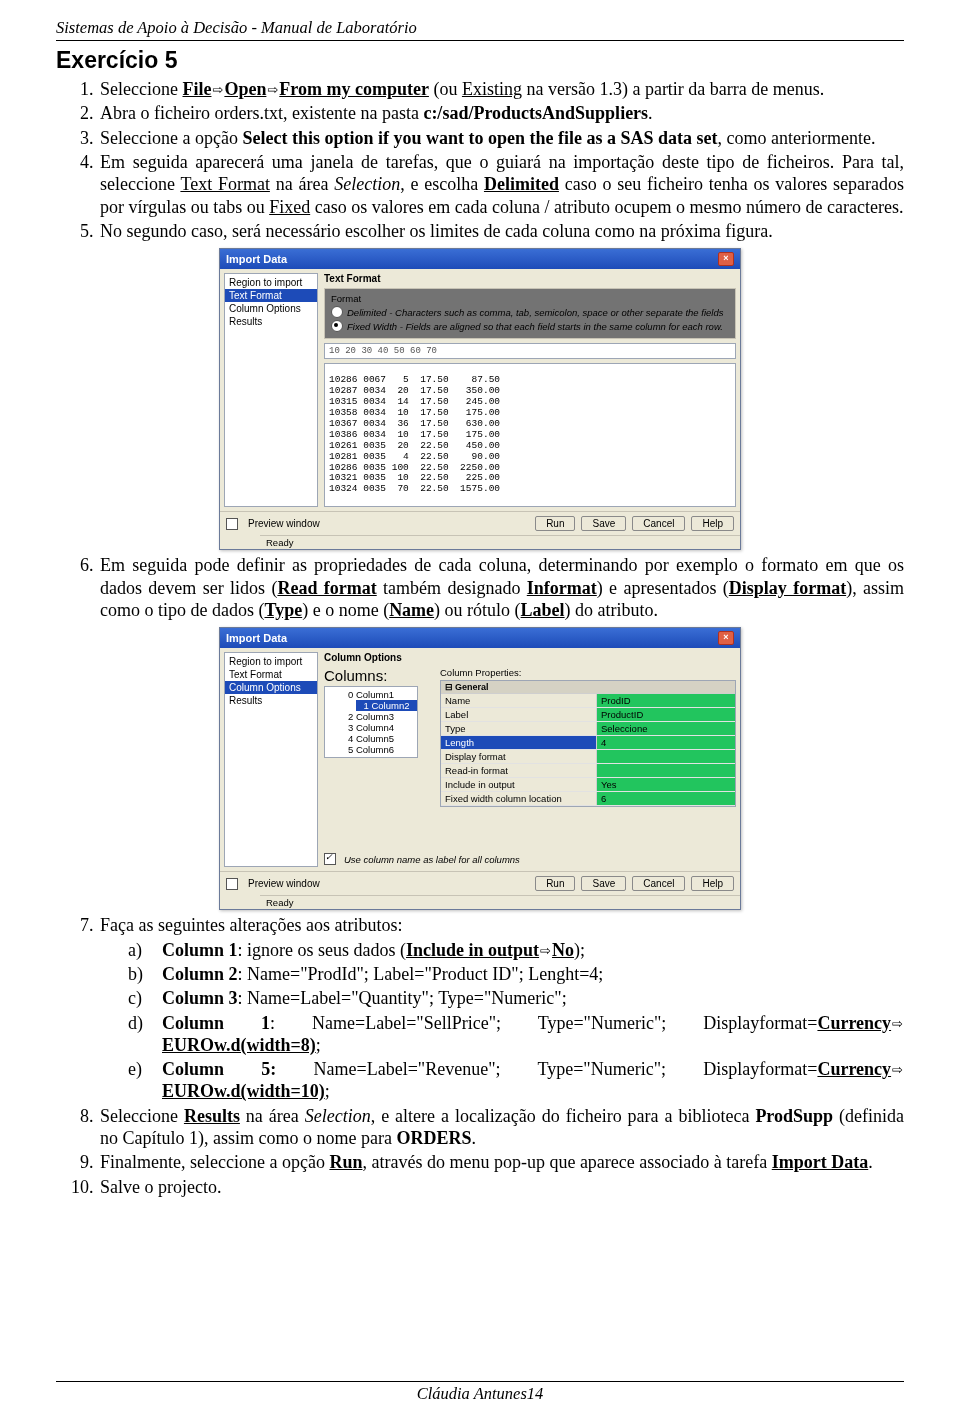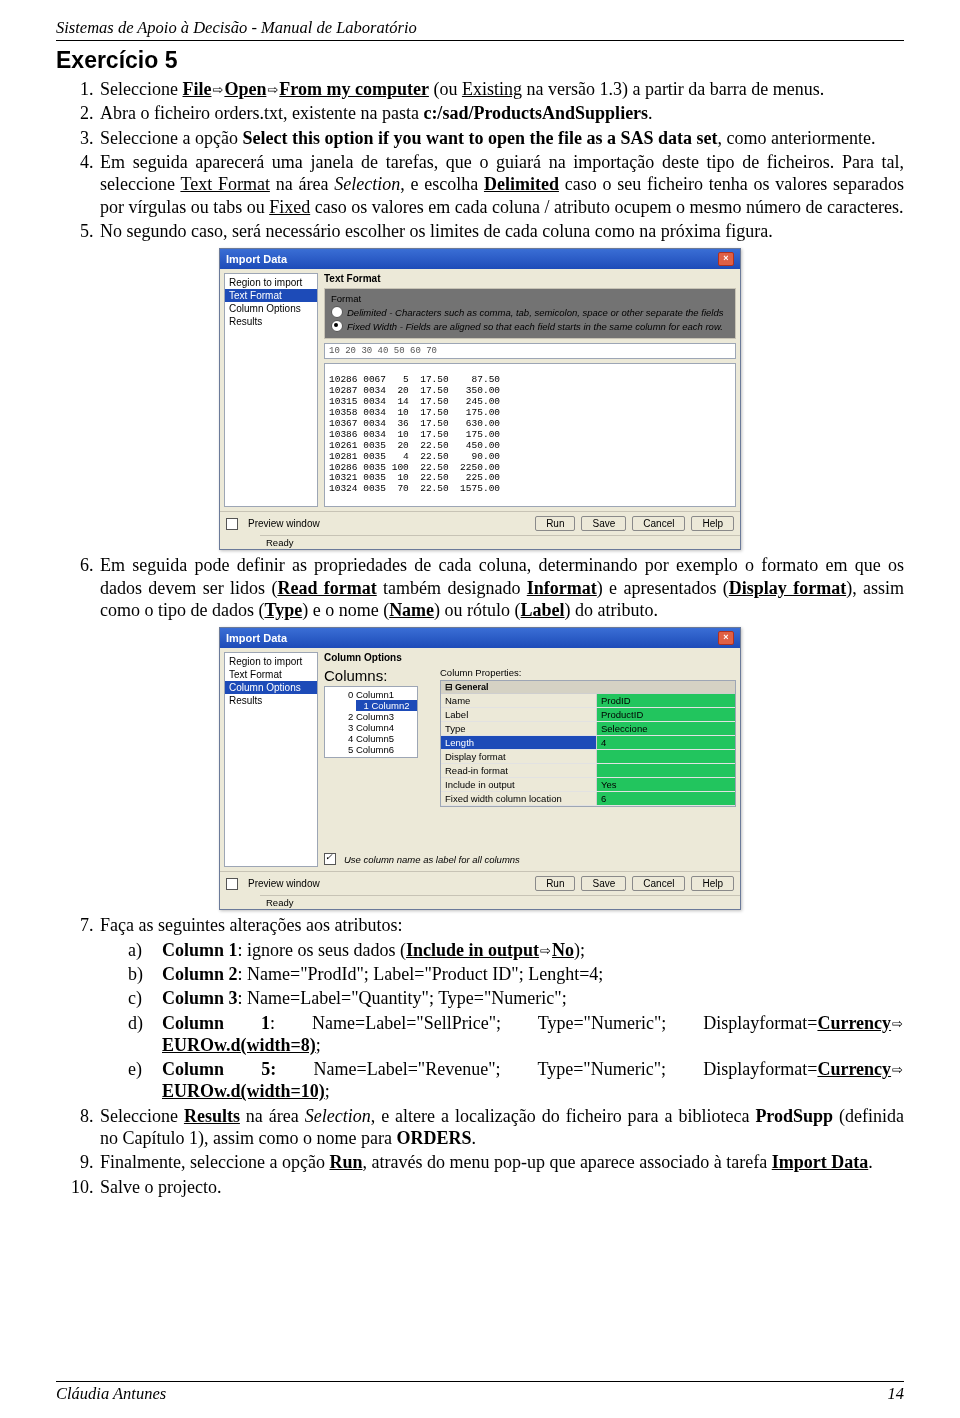--- a/index.html
+++ b/index.html
@@ -206,21 +206,21 @@
     width:10px;height:10px;border:1px solid #555;display:inline-block;background:#fff;
     margin-right:4px;vertical-align:-1px;flex-shrink:0;
   }
   .check.on::after{content:"✓";font-size:9px;position:relative;top:-3px;left:0;}
   .footer{
     position:absolute;
     bottom:14px;left:56px;right:56px;
     border-top:1.5px solid #000;
     padding-top:2px;
     display:flex;
-    justify-content:space-between;
+    justify-content:center;
     font-style:italic;
     font-size:16.5px;
   }
 </style>
 </head>
 <body>
 
 <div class="page">
 
   <div class="running-head">Sistemas de Apoio à Decisão - Manual de Laboratório</div>

